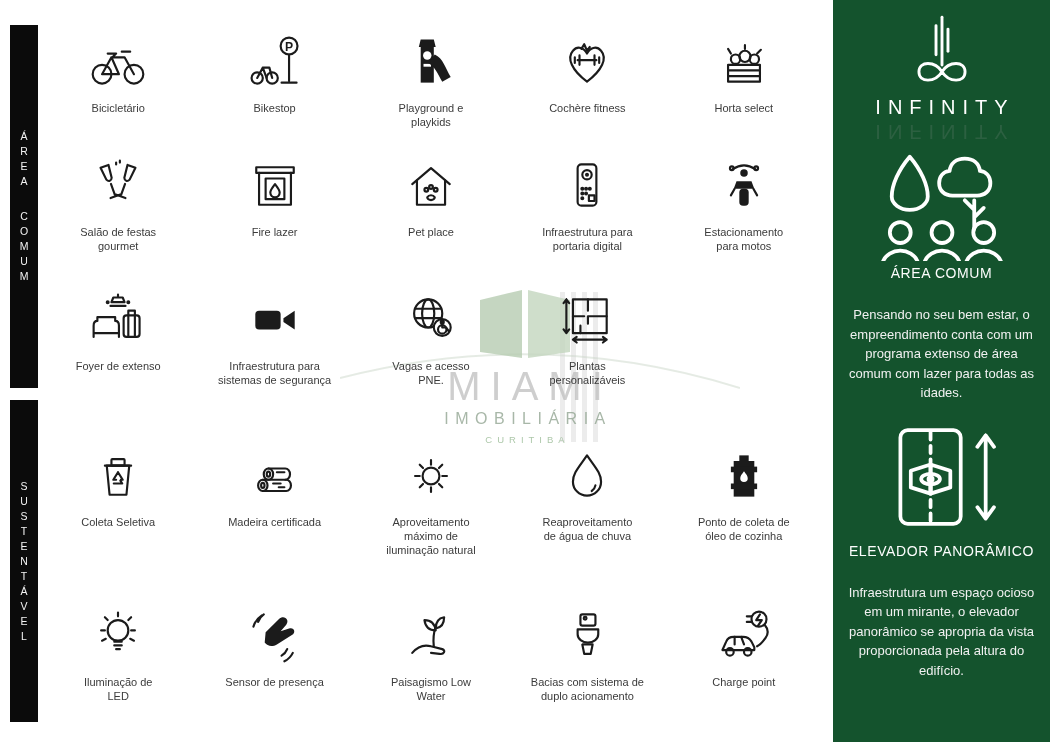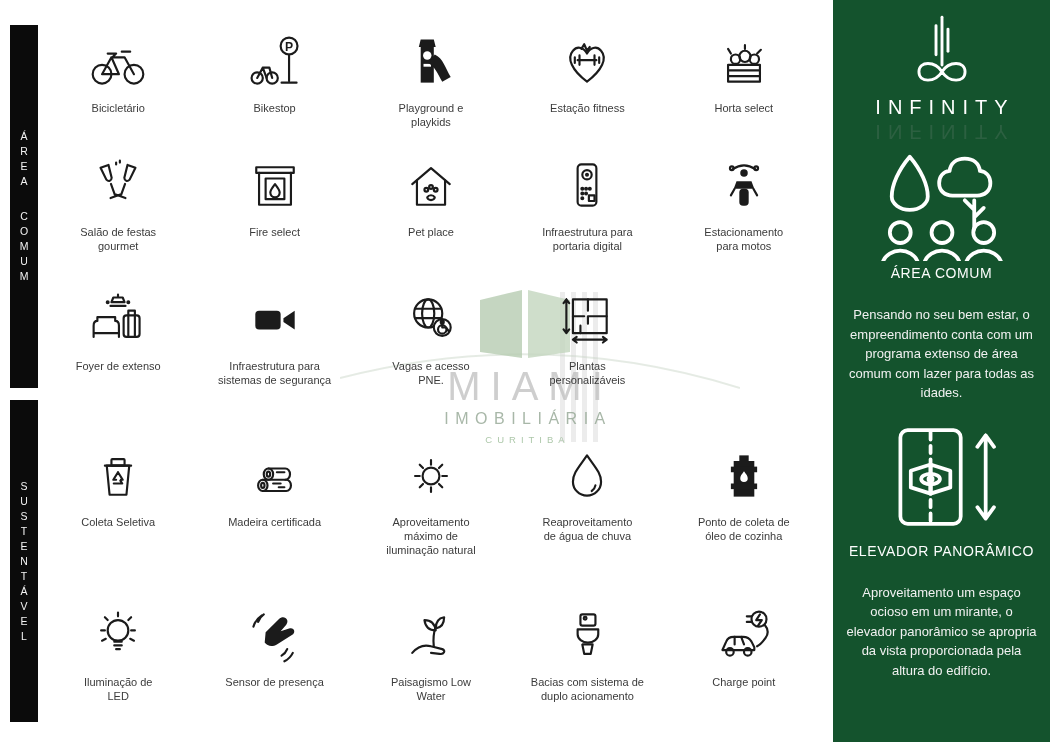--- a/index.html
+++ b/index.html
@@ -139,21 +139,21 @@
 playkids</div>
       </div>
       <div class="cell">
         <div class="icon-box">
           <svg viewBox="0 0 64 64" width="60" height="60" fill="none" stroke="#1b1b1b" stroke-width="2.3" stroke-linecap="round" stroke-linejoin="round">
             <path d="M32 53 C16 41 10 28 17 20 c5 -6 12 -3 15 3 c3 -6 10 -9 15 -3 c7 8 1 21 -15 33z"></path>
             <path d="M26 18 l3 -5 3 7 3 -4"></path>
             <path d="M22 30 h20 M24 25 v10 M40 25 v10 M19 27 v6 M45 27 v6"></path>
           </svg>
         </div>
-        <div class="cell-label">Estação fitness</div>
+        <div class="cell-label">Cochère fitness</div>
       </div>
       <div class="cell">
         <div class="icon-box">
           <svg viewBox="0 0 64 64" width="60" height="60" fill="none" stroke="#1b1b1b" stroke-width="2.3" stroke-linecap="round" stroke-linejoin="round">
             <path d="M15 35 h34 v18 h-34 z M15 41 h34 M15 47 h34"></path>
             <circle cx="23" cy="29" r="5"></circle>
             <circle cx="33" cy="26" r="6"></circle>
             <circle cx="43" cy="29" r="5"></circle>
             <path d="M18 23 l-3 -5 M33 18 v-4 M46 23 l4 -4"></path>
           </svg>
@@ -177,21 +177,21 @@
       </div>
       <div class="cell">
         <div class="icon-box">
           <svg viewBox="0 0 64 64" width="60" height="60" fill="none" stroke="#1b1b1b" stroke-width="2.3" stroke-linecap="round" stroke-linejoin="round">
             <path d="M12 12 h40 v6 h-40 z"></path>
             <path d="M15 18 v34 h34 v-34"></path>
             <path d="M22 24 v22 h20 v-22 z"></path>
             <path d="M32 30 c3 4 5 6 5 9 a5 5 0 0 1 -10 0 c0 -3 2 -5 5 -9z"></path>
           </svg>
         </div>
-        <div class="cell-label">Fire select</div>
+        <div class="cell-label">Fire lazer</div>
       </div>
       <div class="cell">
         <div class="icon-box">
           <svg viewBox="0 0 64 64" width="60" height="60" fill="none" stroke="#1b1b1b" stroke-width="2.3" stroke-linecap="round" stroke-linejoin="round">
             <path d="M12 30 L32 13 L52 30"></path>
             <path d="M17 26 v26 h30 v-26"></path>
             <circle cx="27" cy="36" r="2"></circle>
             <circle cx="32" cy="33" r="2"></circle>
             <circle cx="37" cy="36" r="2"></circle>
             <path d="M28 44 a4.5 4 0 0 1 8 0 a4 3 0 0 1 -8 0z"></path>
@@ -431,15 +431,15 @@
     <svg class="elev-svg" width="126" height="104" viewBox="0 0 120 100" fill="none" stroke="#ffffff" stroke-width="3.6" stroke-linecap="round" stroke-linejoin="round">
       <rect x="20" y="5" width="58" height="90" rx="7"></rect>
       <path d="M49 7 V93" stroke-dasharray="7 6"></path>
       <path d="M30 44 l19 -6 v28 l-19 -6 z"></path>
       <path d="M68 44 l-19 -6 v28 l19 -6 z"></path>
       <ellipse cx="49" cy="52" rx="9" ry="5"></ellipse>
       <circle cx="49" cy="52" r="2" fill="#ffffff"></circle>
       <path d="M102 10 V90 M102 10 l-8 11 M102 10 l8 11 M102 90 l-8 -11 M102 90 l8 -11"></path>
     </svg>
     <div class="panel-heading" id="heading-elev">ELEVADOR PANORÂMICO</div>
-    <div class="panel-text">Aproveitamento um espaço ocioso em um mirante, o elevador panorâmico se apropria da vista proporcionada pela altura do edifício.</div>
+    <div class="panel-text">Infraestrutura um espaço ocioso em um mirante, o elevador panorâmico se apropria da vista proporcionada pela altura do edifício.</div>
   </div>
 </div>
 
 </body></html>

